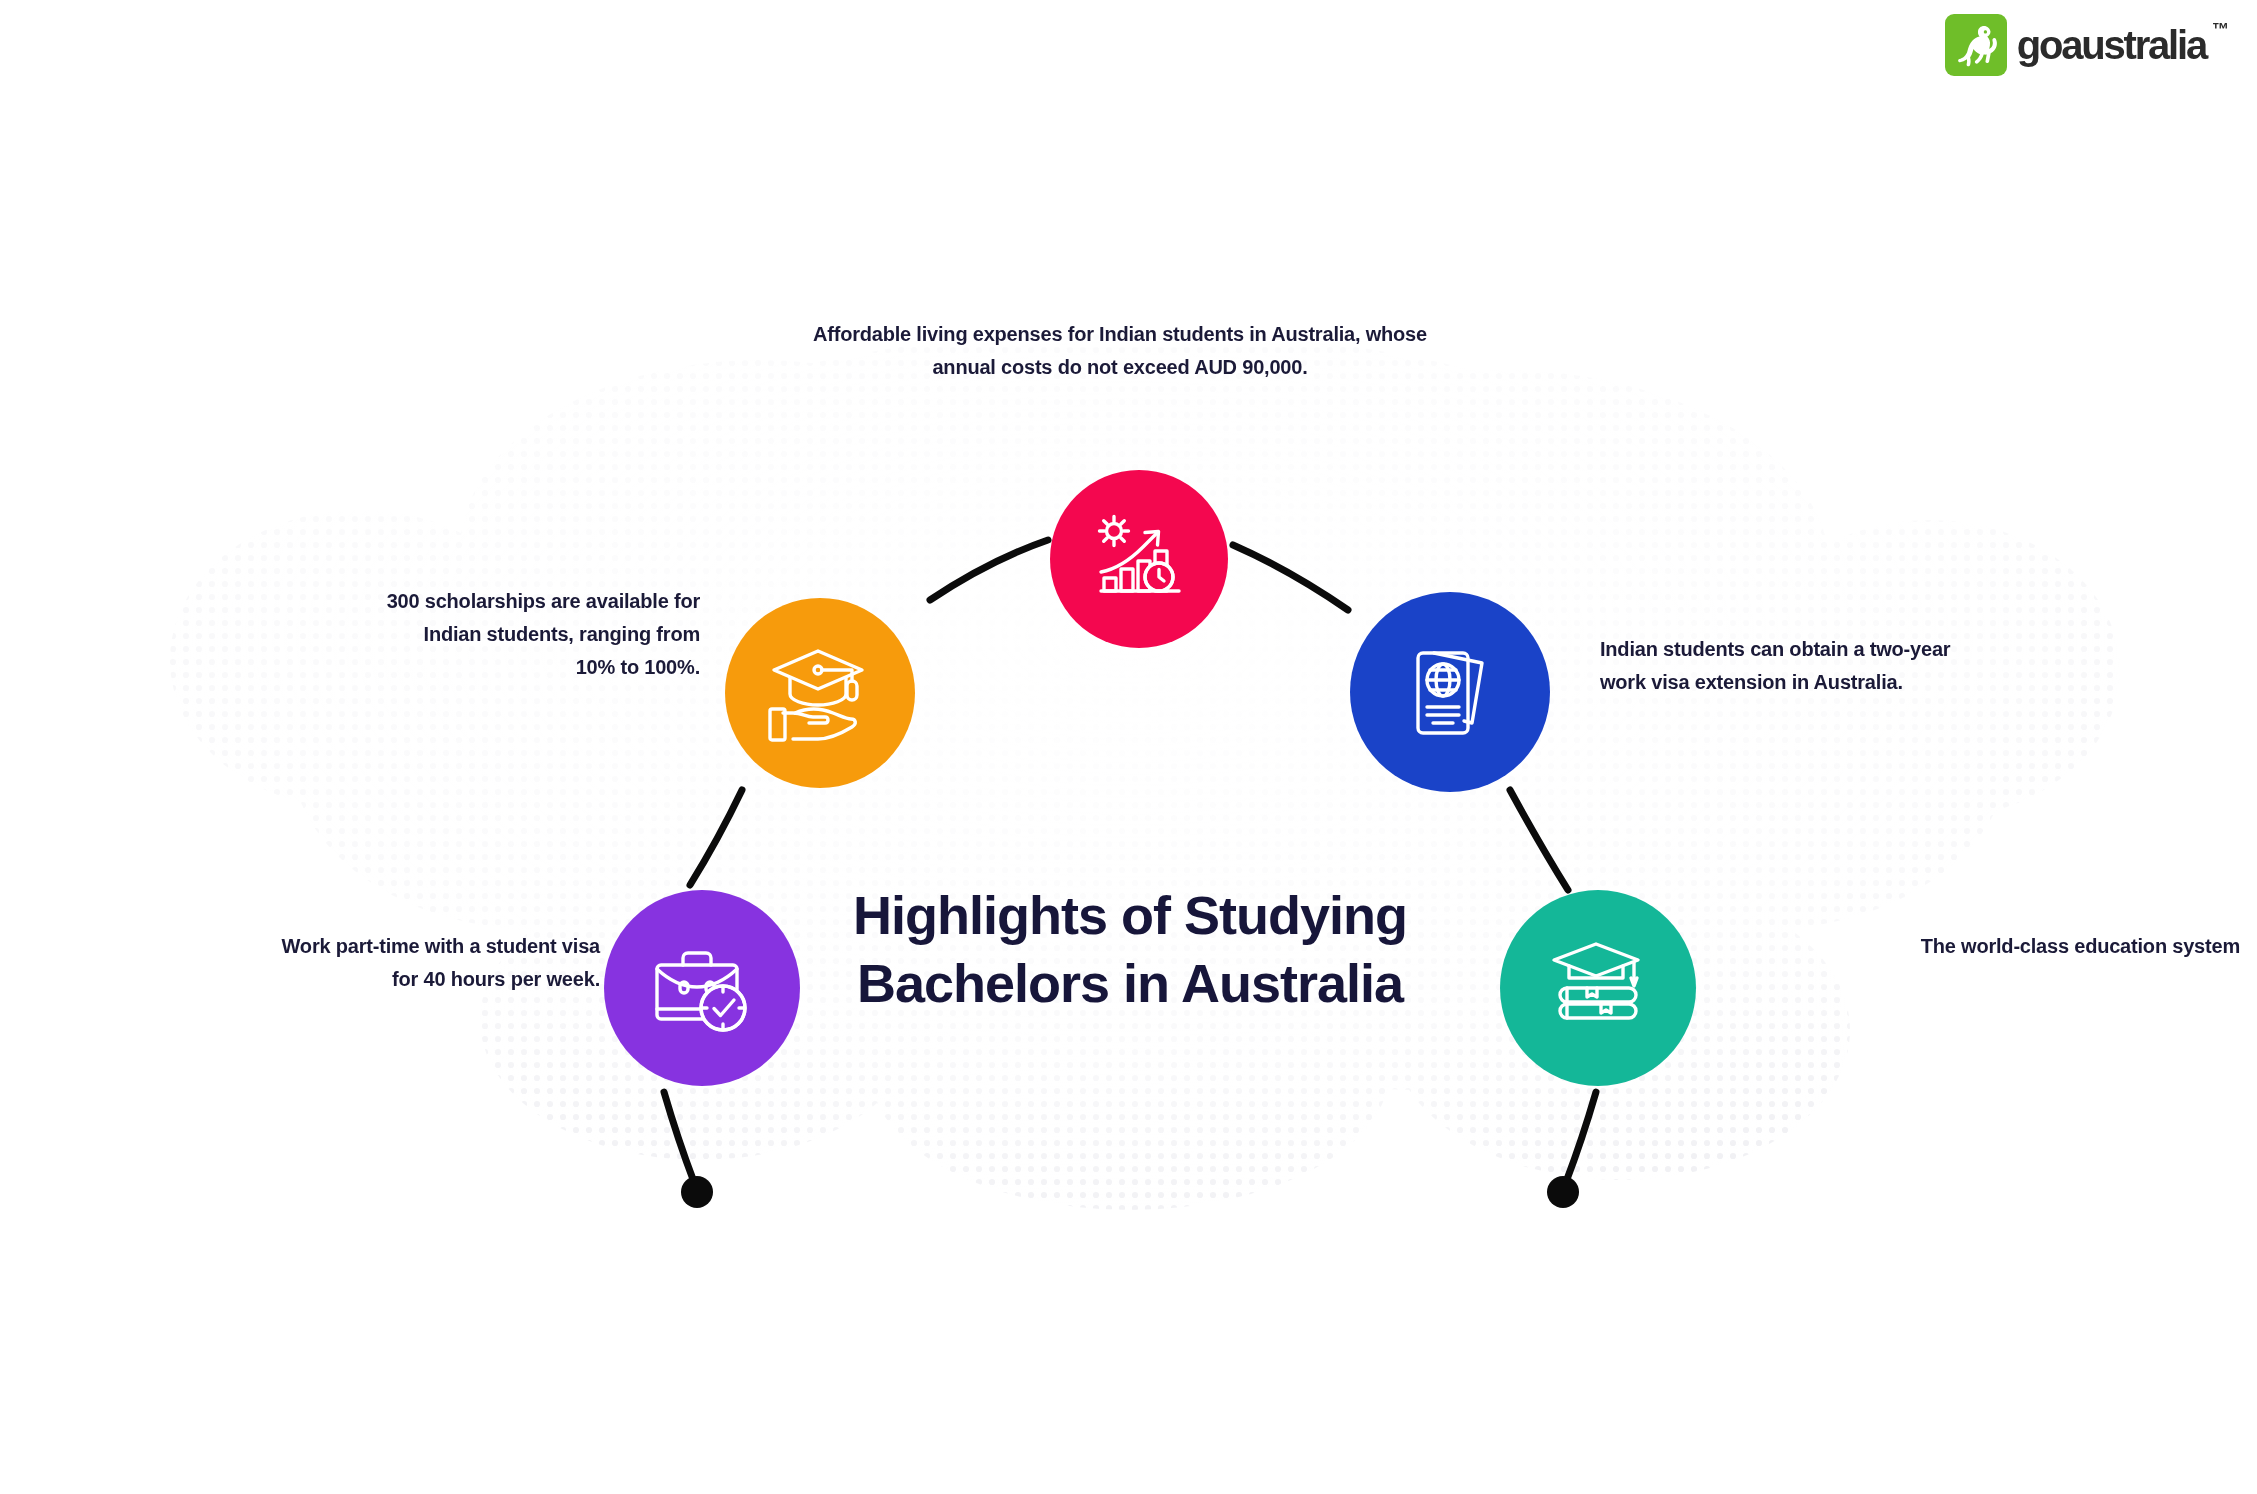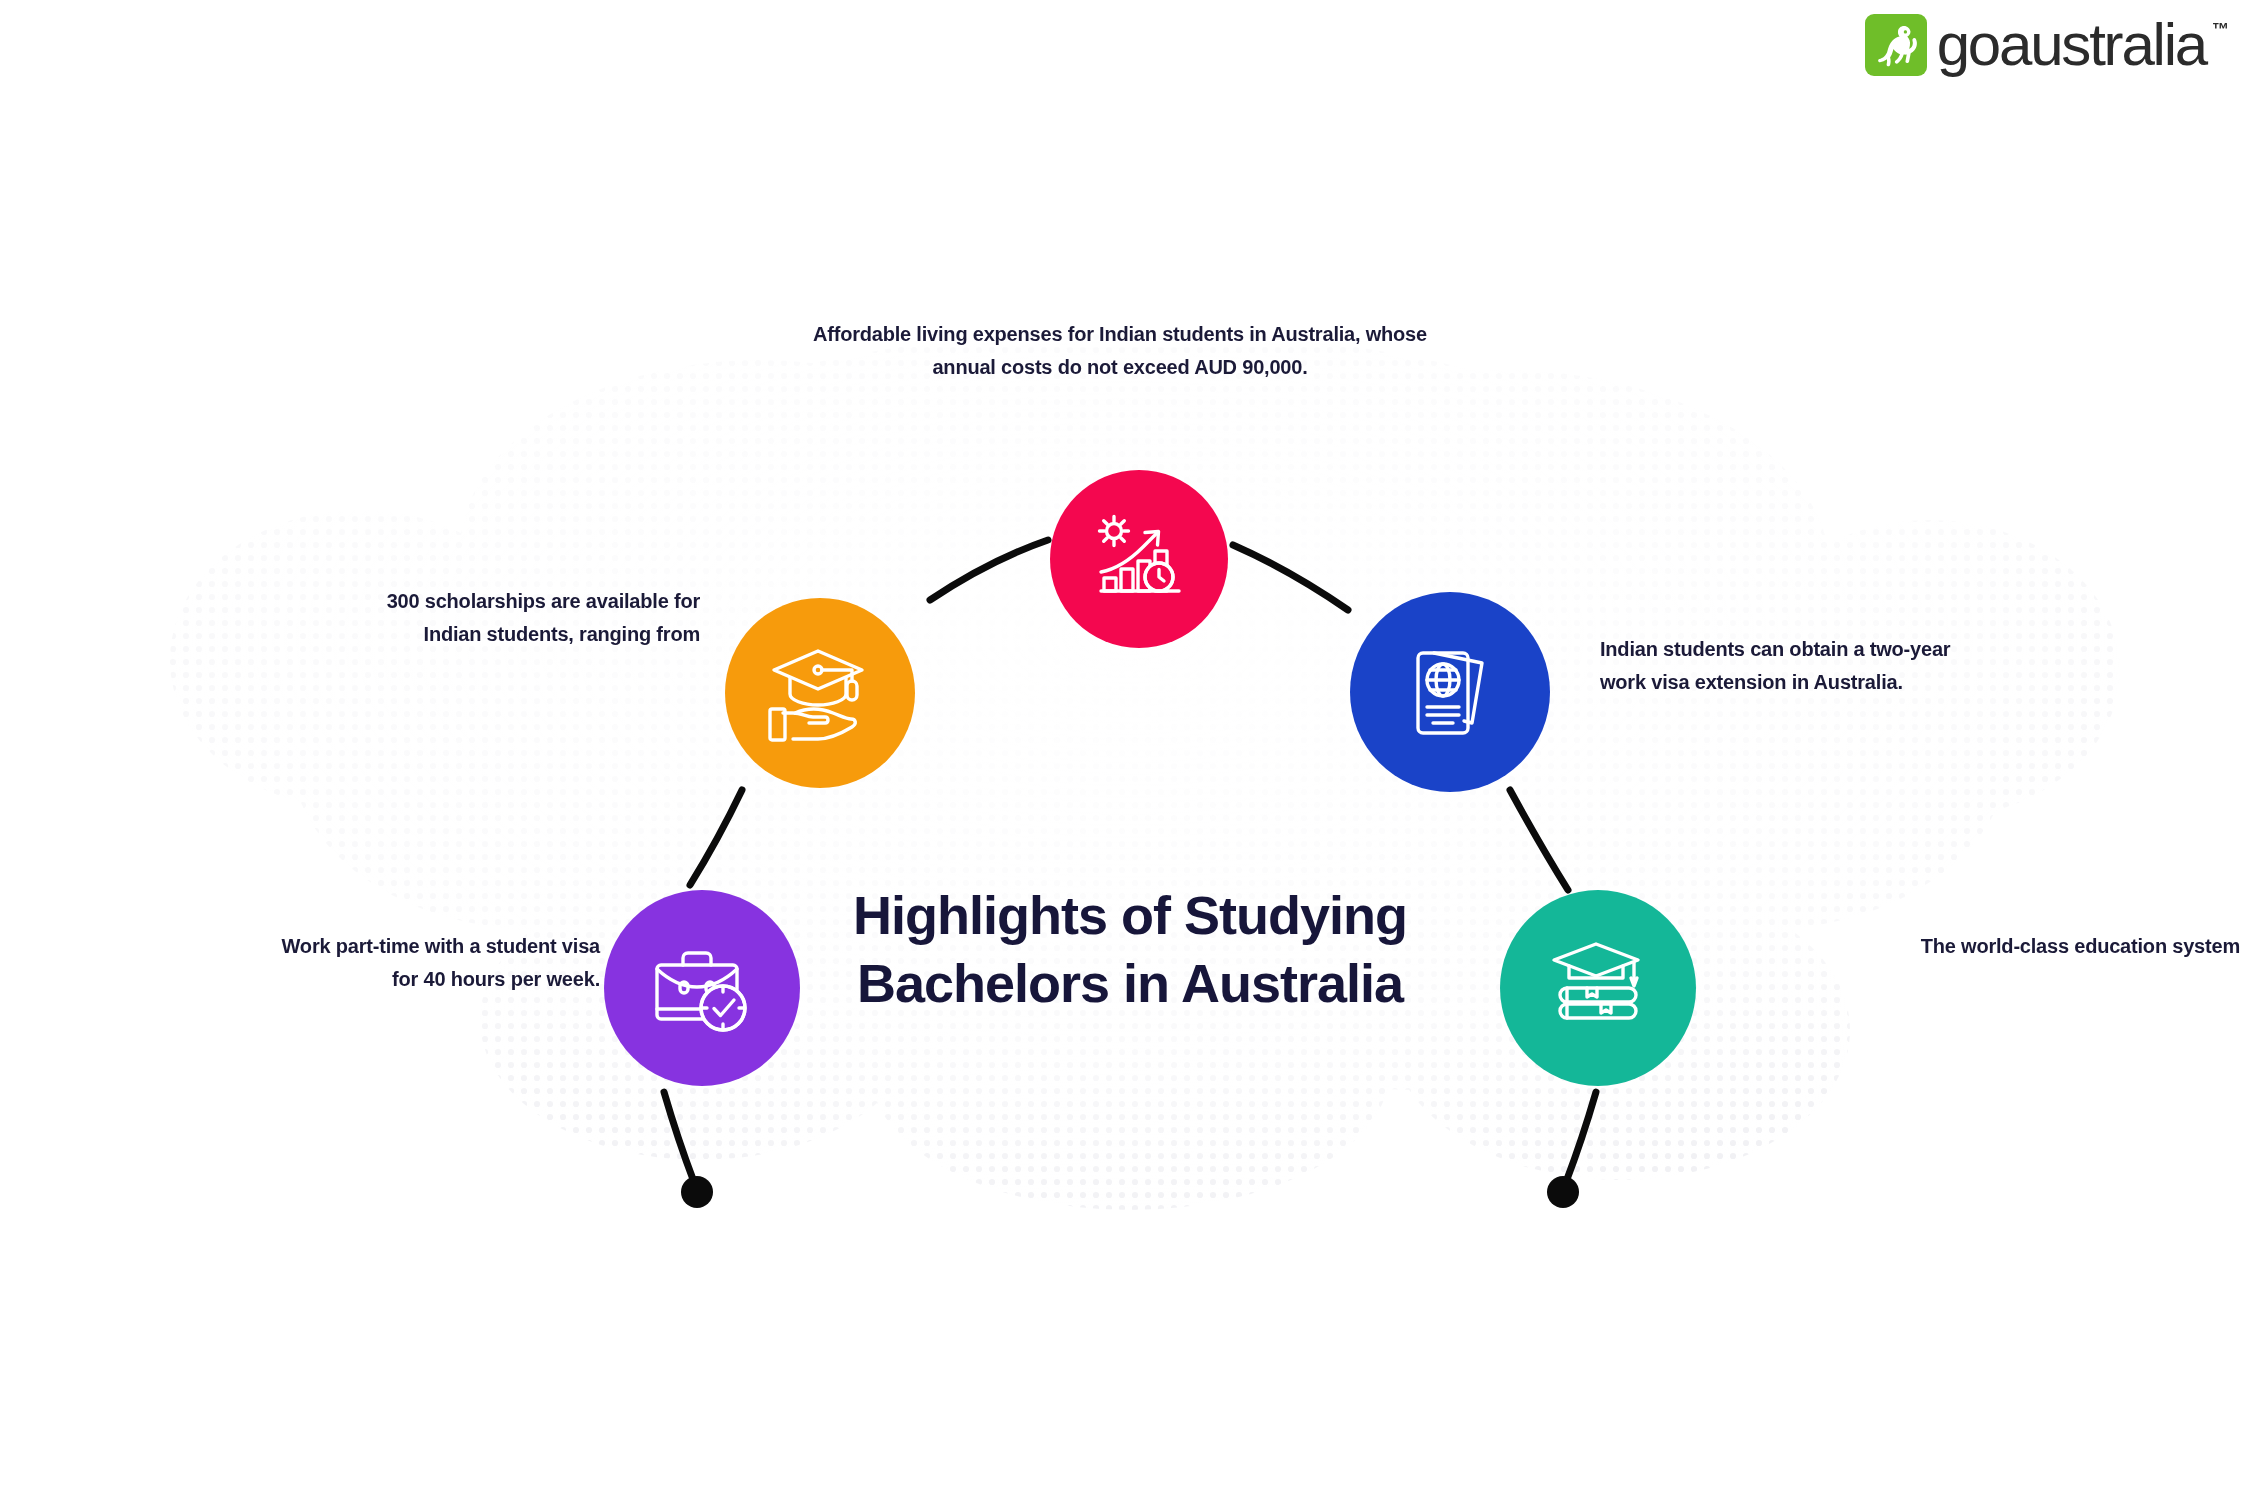--- a/index.html
+++ b/index.html
@@ -22,21 +22,21 @@
   #logo {
     position:absolute; right:28px; top:14px;
     display:flex; align-items:center; gap:10px; z-index:20;
   }
   #logo-mark {
     width:62px; height:62px; border-radius:9px;
     background:#6FBE29; position:relative; flex:0 0 auto;
   }
   #logo-mark svg { position:absolute; left:50%; top:50%; transform:translate(-50%,-50%); }
   #logo-word {
-    font-size:60px; font-weight:400; letter-spacing:-2.2px;
+    font-size:40px; font-weight:700; letter-spacing:-2.2px;
     color:#2B2B2B; line-height:1; position:relative;
   }
   #logo-tm {
     font-size:17px; font-weight:700; color:#2B2B2B;
     align-self:flex-start; margin-top:6px; margin-left:-4px;
   }
 
   
   #connectors {
     position:absolute; left:0; top:0; width:2257px; height:1494px; z-index:5;
@@ -261,20 +261,21 @@
 </div>
 
 <div class="caption" id="cap-living">
   <div>Affordable living expenses for Indian students in Australia, whose</div>
   <div>annual costs do not exceed AUD 90,000.</div>
 </div>
 
 <div class="caption" id="cap-scholarship">
   <div>300 scholarships are available for</div>
   <div>Indian students, ranging from</div>
+  <div>10% to 100%.</div>
 </div>
 
 <div class="caption" id="cap-visa">
   <div>Indian students can obtain a two-year</div>
   <div>work visa extension in Australia.</div>
 </div>
 
 <div class="caption" id="cap-work">
   <div>Work part-time with a student visa</div>
   <div>for 40 hours per week.</div>

